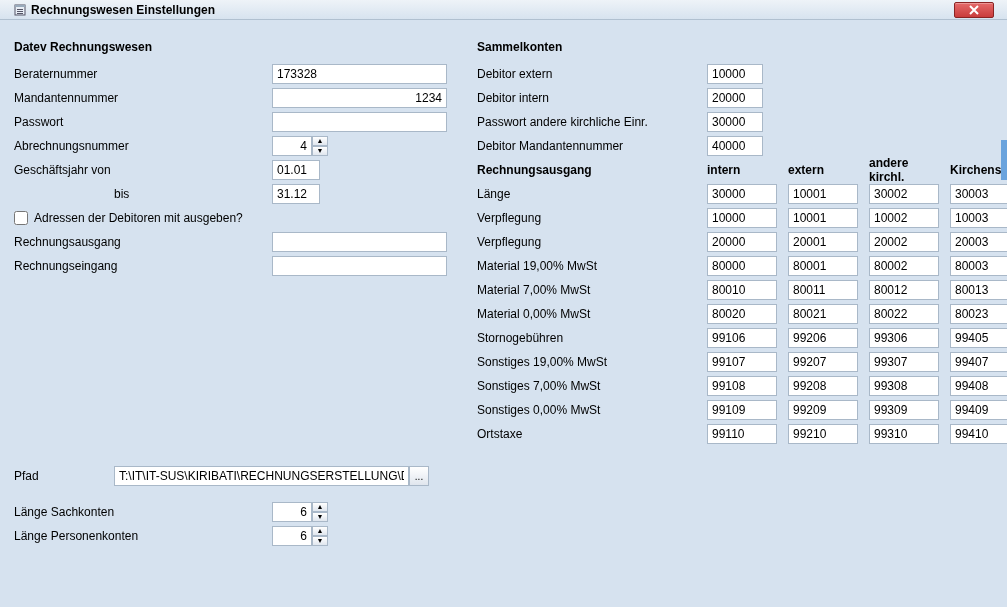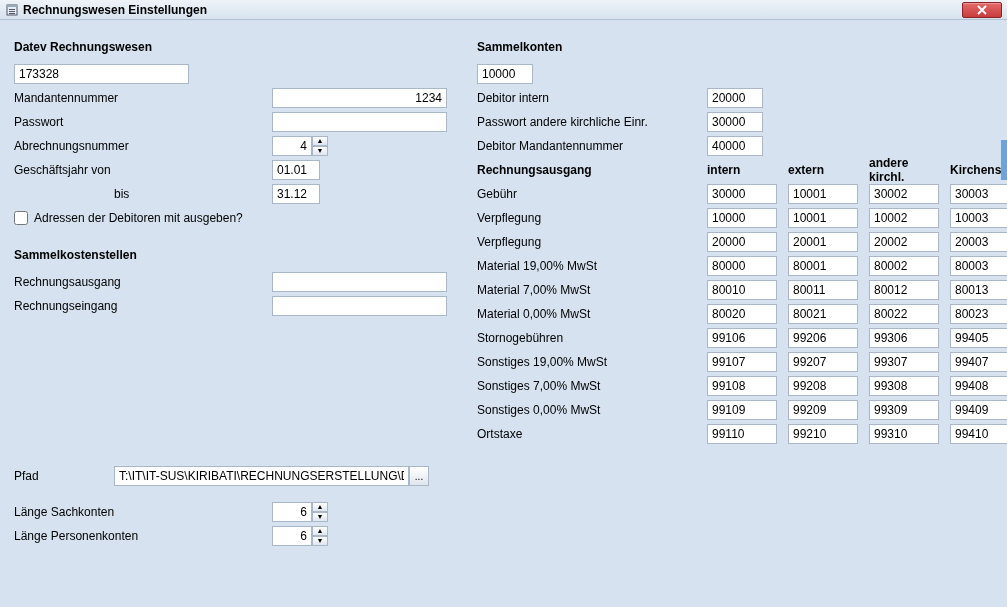--- a/index.html
+++ b/index.html
@@ -19,21 +19,21 @@
     background: #d6e2ef;
     display: flex;
     flex-direction: column;
   }
   .titlebar {
     height: 20px;
     background: linear-gradient(#eef3f8,#d7e3ef);
     border-bottom: 1px solid #b0c0d0;
     display: flex;
     align-items: center;
-    padding: 0 5px;
+    padding: 0 13px;
   }
   .titlebar .icon {
     width: 14px; height: 14px;
     display: inline-flex;
     align-items: center; justify-content: center;
     margin-right: 4px;
     color:#556;
   }
   .titlebar .title {
     flex: 1;
@@ -165,20 +165,21 @@
   </div>
 
   <div class="content">
 
     <div class="cols">
 
       <div class="left">
         <div class="section-header" style="margin-top:0">Datev Rechnungswesen</div>
 
         <div class="row">
+          <span class="lbl">Beraternummer</span>
           <input class="text w-wide" value="173328" style="">
         </div>
         <div class="row">
           <span class="lbl">Mandantennummer</span>
           <input class="text w-wide ralign" value="1234" style="">
         </div>
         <div class="row">
           <span class="lbl">Passwort</span>
           <input class="text w-wide" type="password" value="" style="">
         </div>
@@ -198,34 +199,34 @@
         </div>
         <div class="row">
           <span class="lbl indent">bis</span>
           <input class="text w-med" value="31.12" style="">
         </div>
         <div class="check-row">
           <input type="checkbox" style="">
           <span>Adressen der Debitoren mit ausgeben?</span>
         </div>
 
-        <div class="section-header">Sammelkostenstellen</div>
         <div class="row">
           <span class="lbl">Rechnungsausgang</span>
           <input class="text w-wide" value="" style="">
         </div>
         <div class="row">
           <span class="lbl">Rechnungseingang</span>
           <input class="text w-wide" value="" style="">
         </div>
       </div>
 
       <div class="right">
         <div class="section-header" style="margin-top:0">Sammelkonten</div>
         <div class="row">
+          <span class="lbl">Debitor extern</span>
           <input class="text w-num" value="10000" style="">
         </div>
         <div class="row">
           <span class="lbl">Debitor intern</span>
           <input class="text w-num" value="20000" style="">
         </div>
         <div class="row">
           <span class="lbl">Passwort andere kirchliche Einr.</span>
           <input class="text w-num" value="30000" style="">
         </div>
@@ -236,21 +237,21 @@
 
         <div class="grid-header">
           <span class="lbl">Rechnungsausgang</span>
           <span class="col">intern</span>
           <span class="col">extern</span>
           <span class="col">andere kirchl.</span>
           <span class="col">Kirchenstiftung</span>
         </div>
         <div id="grid-body">
             <div class="grid-row">
-              <span class="lbl">Gebühr</span>
+              <span class="lbl">Länge</span>
               <span class="cell"><input class="text" value="30000" style=""></span>
               <span class="cell"><input class="text" value="10001" style=""></span>
               <span class="cell"><input class="text" value="30002" style=""></span>
               <span class="cell"><input class="text" value="30003" style=""></span>
             </div>
             <div class="grid-row">
               <span class="lbl">Verpflegung</span>
               <span class="cell"><input class="text" value="10000" style=""></span>
               <span class="cell"><input class="text" value="10001" style=""></span>
               <span class="cell"><input class="text" value="10002" style=""></span>

